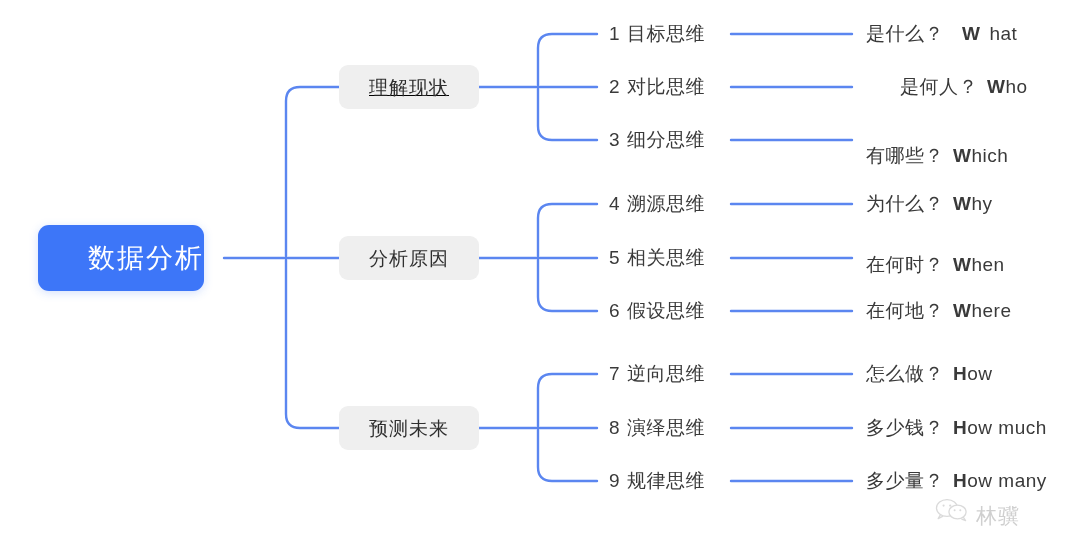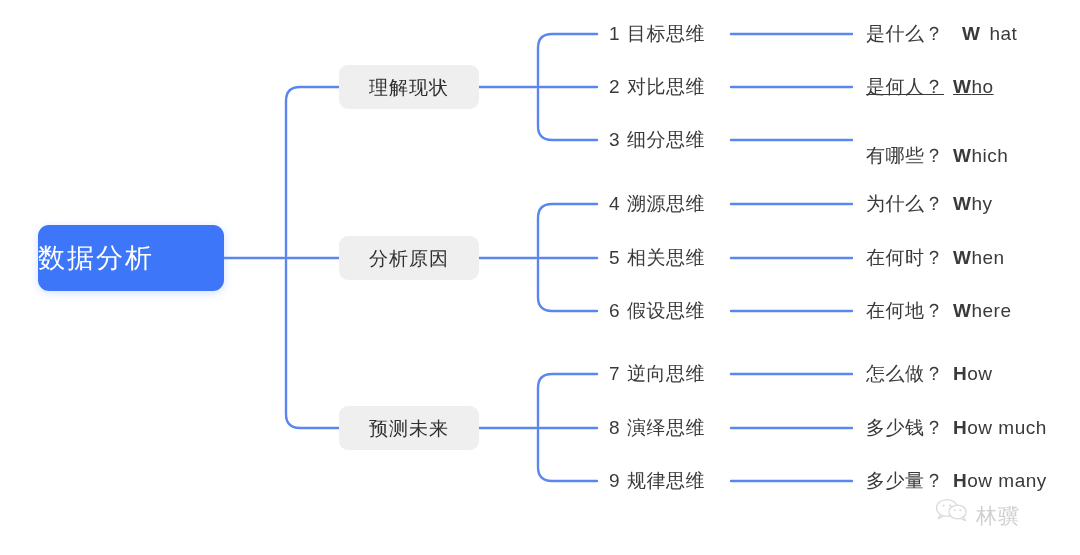--- a/index.html
+++ b/index.html
@@ -17,24 +17,24 @@
   #wires {
     position:absolute; left:0; top:0;
     width:1080px; height:555px;
     pointer-events:none;
   }
 
   
   .root-node {
     position:absolute;
     left:38px; top:225px;
-    width:186px; height:66px;
+    width:166px; height:66px;
     background:#3d76f8;
     border-radius:11px;
-    display:flex; align-items:center; justify-content:flex-start;
+    display:flex; align-items:center; justify-content:flex-end;
     box-shadow:0 2px 10px rgba(61,118,248,0.22);
   }
   .root-node span {
     color:#ffffff;
     font-size:27px;
     letter-spacing:2px;
     line-height:1;
   }
 
   
@@ -146,21 +146,21 @@
       <path d="M 731 311 H 852" stroke="#5b86f0" stroke-width="2.4" fill="none" stroke-linecap="round"></path>
       <path d="M 731 374 H 852" stroke="#5b86f0" stroke-width="2.4" fill="none" stroke-linecap="round"></path>
       <path d="M 731 428 H 852" stroke="#5b86f0" stroke-width="2.4" fill="none" stroke-linecap="round"></path>
       <path d="M 731 481 H 852" stroke="#5b86f0" stroke-width="2.4" fill="none" stroke-linecap="round"></path>
     </svg>
 
   <div class="root-node">
     <span>数据分析</span>
   </div>
 
-  <div class="l2-node" style="left:339px; top:65px;">
+  <div class="l2-node" style="left:339px; top:65px;text-decoration:underline;">
     <span>理解现状</span>
   </div>
   <div class="l2-node" style="left:339px; top:406px;">
     <span>预测未来</span>
   </div>
   <div class="l2-node" style="left:339px; top:236px;">
     <span>分析原因</span>
   </div>
 
   <div class="l3-text" style="left:609px; top:22px;">
@@ -200,37 +200,37 @@
   <div class="l3-text" style="left:609px; top:469px;">
     <span class="num">9</span>
     <span>规律思维</span>
   </div>
 
   <div class="l4-text" style="left:866px; top:22px;gap:9px;">
     <span class="cn">是什么？</span>
     <span class="en-cap">W</span>
       <span class="en-rest">hat</span>
   </div>
-  <div class="l4-text" style="left:866px; top:75px;text-decoration:underline;">
+  <div class="l4-text" style="left:900px; top:75px;">
     <span class="cn">是何人？</span>
     <span class="en-cap">W</span>
       <span class="en-rest">ho</span>
   </div>
   <div class="l4-text" style="left:866px; top:144px;">
     <span class="cn">有哪些？</span>
     <span class="en-cap">W</span>
       <span class="en-rest">hich</span>
   </div>
 
   <div class="l4-text" style="left:866px; top:192px;">
     <span class="cn">为什么？</span>
     <span class="en-cap">W</span>
       <span class="en-rest">hy</span>
   </div>
-  <div class="l4-text" style="left:866px; top:246px;">
+  <div class="l4-text" style="left:866px; top:253px;">
     <span class="cn">在何时？</span>
     <span class="en-cap">W</span>
       <span class="en-rest">hen</span>
   </div>
   <div class="l4-text" style="left:866px; top:299px;">
     <span class="cn">在何地？</span>
     <span class="en-cap">W</span>
       <span class="en-rest">here</span>
   </div>
 

